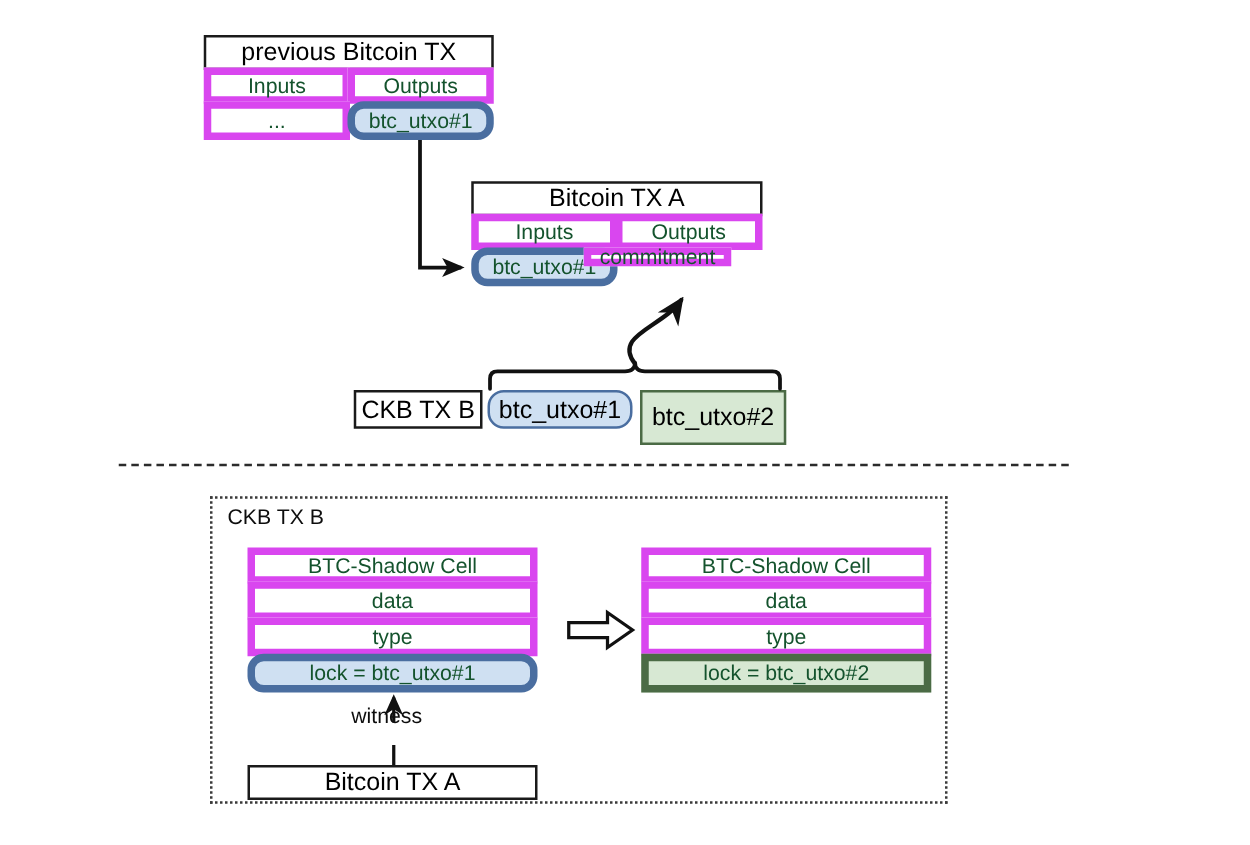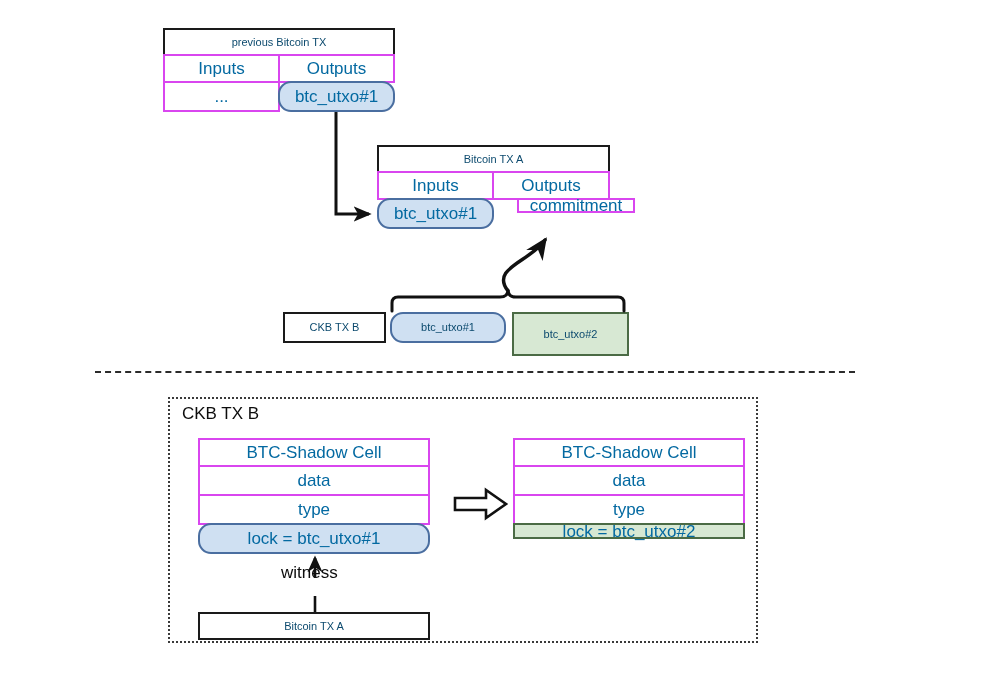--- a/index.html
+++ b/index.html
@@ -19,37 +19,37 @@
     overflow: hidden;
   }
   .box {
     position: absolute;
     box-sizing: border-box;
     border: 2px solid #1a1a1a;
     background: #ffffff;
     display: flex;
     align-items: center;
     justify-content: center;
-    font-size: 11px;
+    font-size: 20px;
     line-height: 1;
     white-space: nowrap;
-    color: #0c4a6e;
+    color: #000000;
   }
   .cell {
     position: absolute;
     box-sizing: border-box;
-    border: 2px solid #d946ef;
+    border: 6px solid #d946ef;
     background: #ffffff;
     display: flex;
     align-items: center;
     justify-content: center;
     font-size: 17px;
     line-height: 1;
     white-space: nowrap;
-    color: #0369a1;
+    color: #14532d;
   }
   .blue { background: #cfe0f2; border-radius: 13px; }
   .green { background: #d7e8d3; }
   .green-bd { border-color: #4b6b45; }
   .blue-bd { border-color: #4a6ea0; }
 
   .plain-label {
     position: absolute;
     font-size: 17px;
     line-height: 1;
@@ -91,41 +91,41 @@
 
   <div class="cell" style="left:163px; top:81px; width:117px; height:31px;">...</div>
   <div class="cell blue blue-bd" style="left:278px; top:81px; width:117px; height:31px;">btc_utxo#1</div>
 
   <div class="box" style="left:377px; top:145px; width:233px; height:28px;">Bitcoin TX A</div>
 
   <div class="cell" style="left:377px; top:171px; width:117px; height:29px;">Inputs</div>
   <div class="cell" style="left:492px; top:171px; width:118px; height:29px;">Outputs</div>
 
   <div class="cell blue blue-bd" style="left:377px; top:198px; width:117px; height:31px;">btc_utxo#1</div>
-  <div class="cell" style="left:517px; top:198px; width:118px; height:15px;">commitment</div>
+  <div class="cell" style="left:467px; top:198px; width:118px; height:15px;">commitment</div>
 
   <div class="box" style="left:283px; top:312px; width:103px; height:31px;">CKB TX B</div>
   <div class="box blue blue-bd" style="left:390px; top:312px; width:116px; height:31px;">btc_utxo#1</div>
   <div class="box green green-bd" style="left:512px; top:312px; width:117px; height:44px;">btc_utxo#2</div>
 
   <div class="divider" style="left:95px; top:371px; width:760px;"></div>
 
   <div class="dotted-panel" style="left:168px; top:397px; width:590px; height:246px;"></div>
 
   <div class="plain-label" style="left:182px; top:405px;">CKB TX B</div>
 
   <div class="cell" style="left:198px; top:438px; width:232px; height:29px;">BTC-Shadow Cell</div>
   <div class="cell" style="left:198px; top:465px; width:232px; height:31px;">data</div>
   <div class="cell" style="left:198px; top:494px; width:232px; height:31px;">type</div>
   <div class="cell blue blue-bd" style="left:198px; top:523px; width:232px; height:31px;">lock = btc_utxo#1</div>
 
   <div class="cell" style="left:513px; top:438px; width:232px; height:29px;">BTC-Shadow Cell</div>
   <div class="cell" style="left:513px; top:465px; width:232px; height:31px;">data</div>
   <div class="cell" style="left:513px; top:494px; width:232px; height:31px;">type</div>
-  <div class="cell green green-bd" style="left:513px; top:523px; width:232px; height:16px;">lock = btc_utxo#2</div>
+  <div class="cell green green-bd" style="left:513px; top:523px; width:232px; height:31px;">lock = btc_utxo#2</div>
 
   <div class="plain-label" style="left:281px; top:564px;">witness</div>
 
   <div class="box" style="left:198px; top:612px; width:232px; height:28px;">Bitcoin TX A</div>
 
   <svg class="overlay" viewBox="0 0 1000 676" xmlns="http://www.w3.org/2000/svg">
     <defs>
       <marker id="arrowSolid" viewBox="0 0 10 10" refX="8.5" refY="5" markerWidth="6" markerHeight="6" orient="auto-start-reverse">
         <path d="M 0 0.8 L 10 5 L 0 9.2 L 2.4 5 Z" fill="#111111"></path>
       </marker>

